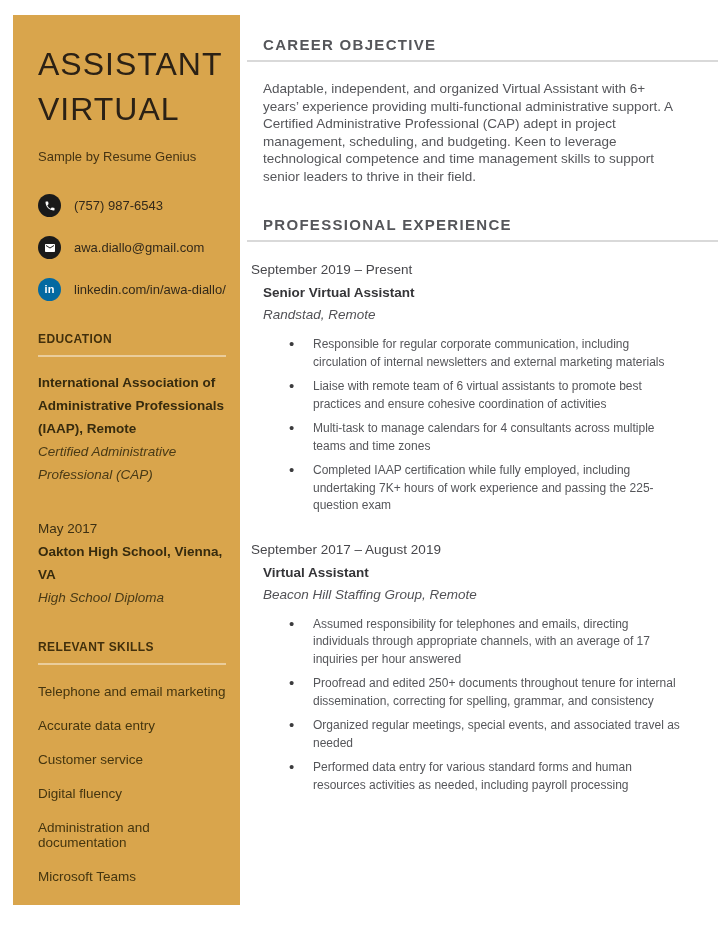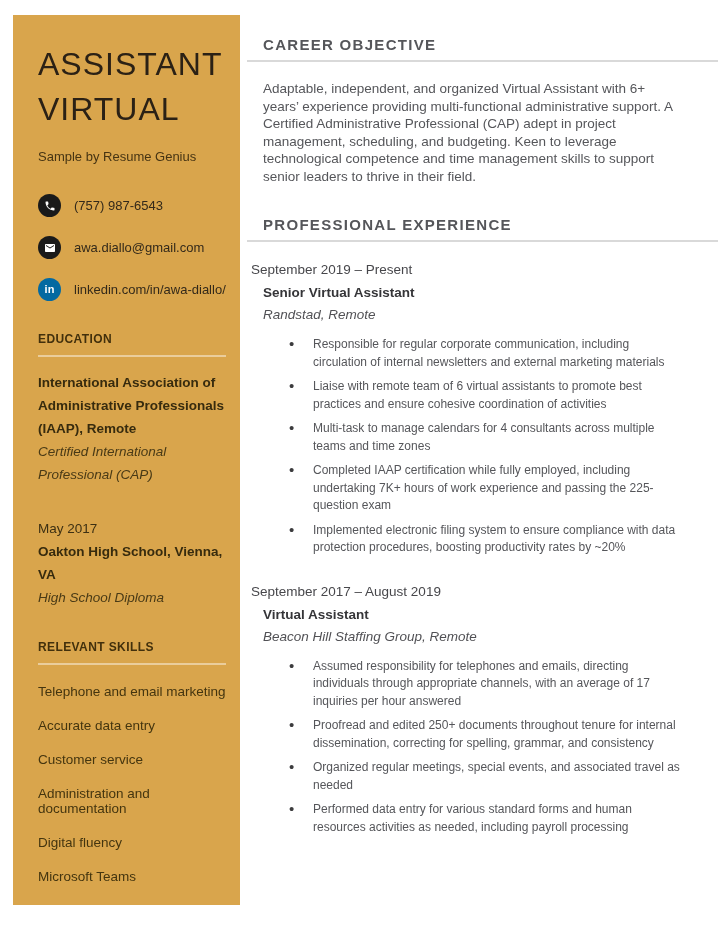--- a/index.html
+++ b/index.html
@@ -90,37 +90,37 @@
           <span class="linkedin-glyph">in</span>
         </span>
         <span class="contact-text">linkedin.com/in/awa-diallo/</span>
       </div>
     </div>
 
     <div class="side-section">
       <div class="side-heading">EDUCATION</div>
       <div class="edu-entry">
         <div class="edu-school">International Association of Administrative Professionals (IAAP), Remote</div>
-        <div class="edu-degree">Certified International Professional (CAP)</div>
+        <div class="edu-degree">Certified Administrative Professional (CAP)</div>
       </div>
       <div class="edu-entry second">
         <div class="edu-date">May 2017</div>
         <div class="edu-school">Oakton High School, Vienna, VA</div>
         <div class="edu-degree">High School Diploma</div>
       </div>
     </div>
 
     <div class="side-section">
       <div class="side-heading">RELEVANT SKILLS</div>
       <div class="skills-list">
         <div class="skill-item">Telephone and email marketing</div>
         <div class="skill-item">Accurate data entry</div>
         <div class="skill-item">Customer service</div>
+        <div class="skill-item">Digital fluency</div>
         <div class="skill-item">Administration and documentation</div>
-        <div class="skill-item">Digital fluency</div>
         <div class="skill-item">Microsoft Teams</div>
 
       </div>
     </div>
   </aside>
 
   <main class="main">
 
     <section>
       <h2 class="main-heading">CAREER OBJECTIVE</h2>
@@ -134,21 +134,20 @@
 
       <div class="job">
         <div class="job-dates">September 2019 – Present</div>
         <div class="job-title">Senior Virtual Assistant</div>
         <div class="job-company">Randstad, Remote</div>
         <ul class="bullets">
           <li>Responsible for regular corporate communication, including circulation of internal newsletters and external marketing materials</li>
           <li>Liaise with remote team of 6 virtual assistants to promote best practices and ensure cohesive coordination of activities</li>
           <li>Multi-task to manage calendars for 4 consultants across multiple teams and time zones</li>
           <li>Completed IAAP certification while fully employed, including undertaking 7K+ hours of work experience and passing the 225-question exam</li>
-          <li>Implemented electronic filing system to ensure compliance with data protection procedures, boosting productivity rates by ~20%</li>
         </ul>
       </div>
 
       <div class="job second">
         <div class="job-dates">September 2017 – August 2019</div>
         <div class="job-title">Virtual Assistant</div>
         <div class="job-company">Beacon Hill Staffing Group, Remote</div>
         <ul class="bullets">
           <li>Assumed responsibility for telephones and emails, directing individuals through appropriate channels, with an average of 17 inquiries per hour answered</li>
           <li>Proofread and edited 250+ documents throughout tenure for internal dissemination, correcting for spelling, grammar, and consistency</li>

